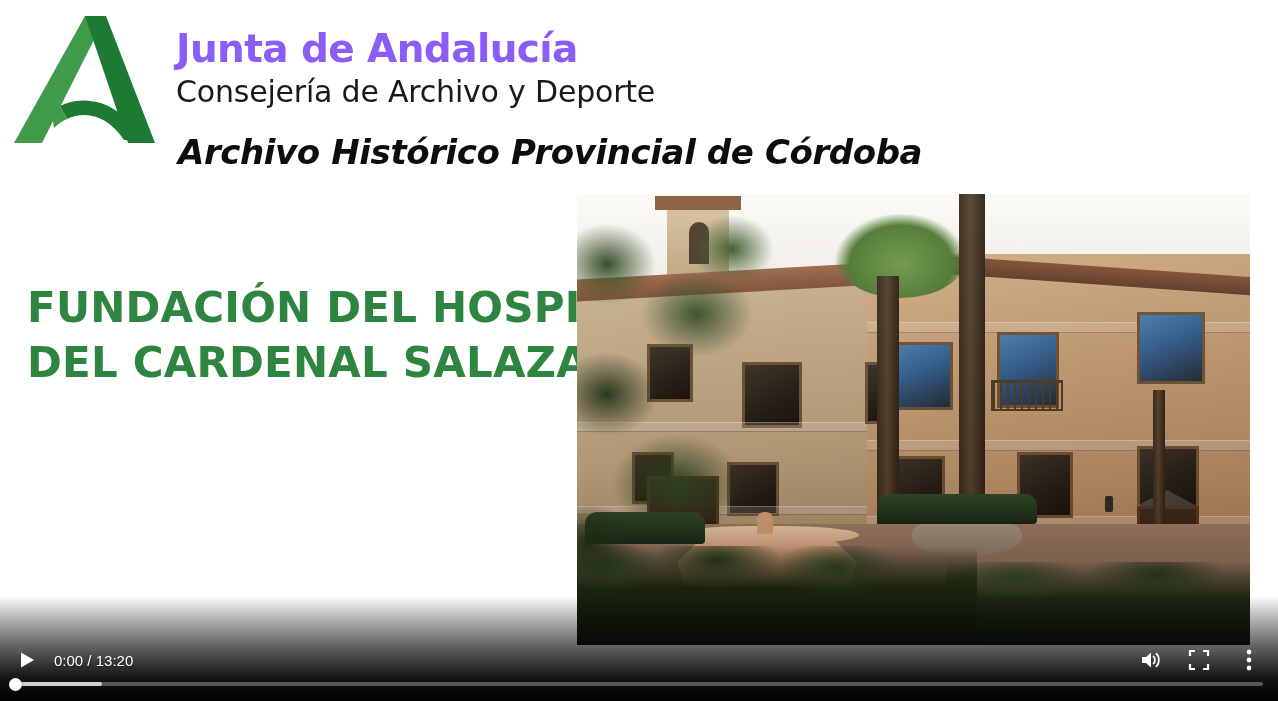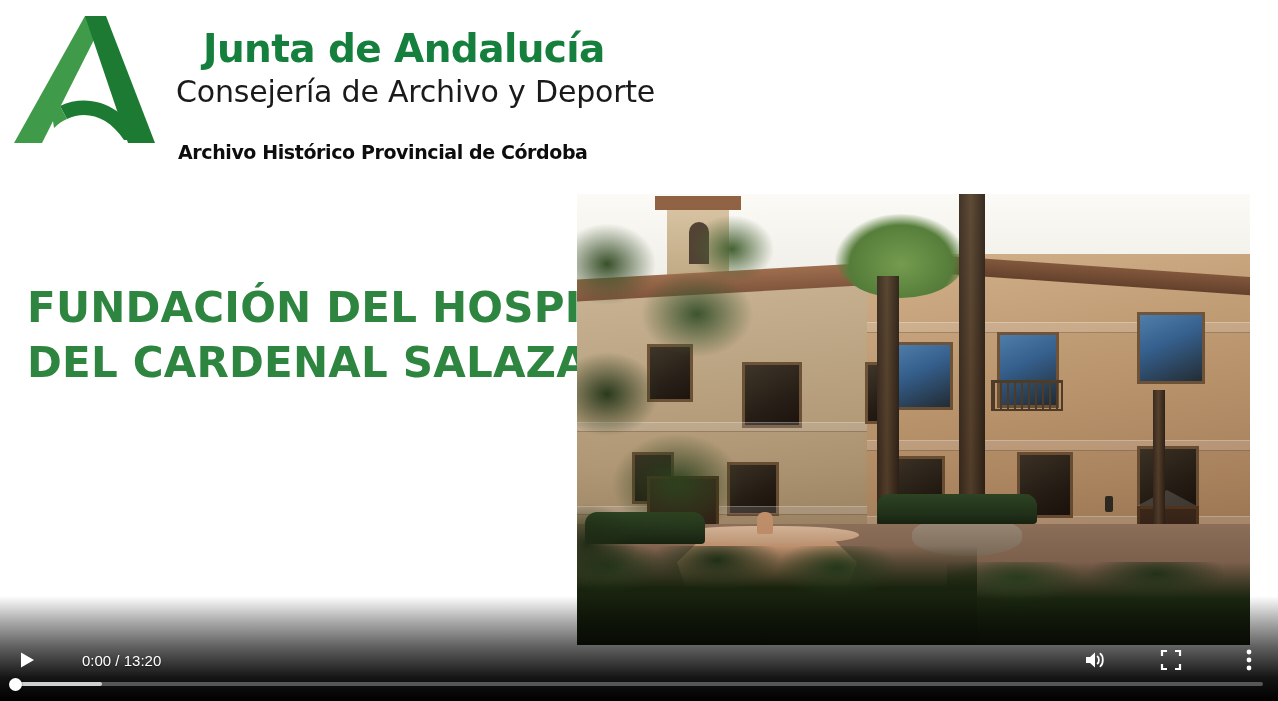--- a/index.html
+++ b/index.html
@@ -46,45 +46,45 @@
     position: absolute;
     left: 176px;
     top: 26px;
     width: 640px;
   }
   .brand-l1 {
     font-family: "DejaVu Sans", sans-serif;
     font-size: 39px;
     font-weight: bold;
     letter-spacing: -0.6px;
-    color: #15803d;
+    color: #8b5cf6;
     line-height: 46px;
     white-space: nowrap;
-    margin-left: 27px;
   }
   .brand-l2 {
     font-family: "DejaVu Sans", sans-serif;
     font-size: 30px;
     font-weight: normal;
     letter-spacing: -0.2px;
     color: #1a1a1a;
     line-height: 40px;
     white-space: nowrap;
   }
   .brand-l3 {
     position: absolute;
     left: 178px;
     top: 134px;
     font-family: "DejaVu Sans", sans-serif;
-    font-size: 19px;
+    font-size: 34px;
     font-weight: bold;
     letter-spacing: -0.4px;
     color: #0d0d0d;
     line-height: 36px;
     white-space: nowrap;
+    font-style: italic;
   }
 
   
   #slide-title {
     position: absolute;
     left: 27px;
     top: 280px;
     width: 530px;
   }
   .title-line {
@@ -282,21 +282,20 @@
     bottom:0;
     width:1278px;
     height:61px;
   }
   #ctl-row {
     position:absolute;
     left:0; top:0;
     width:1278px; height:40px;
     display:flex;
     align-items:center;
-    gap:28px;
   }
   .ctl-btn {
     width:38px; height:38px;
     display:flex; align-items:center; justify-content:center;
     cursor:pointer;
   }
   #play-button { margin-left:8px; }
   #time-display {
     color:#ffffff;
     font-family: "Liberation Sans", sans-serif;

